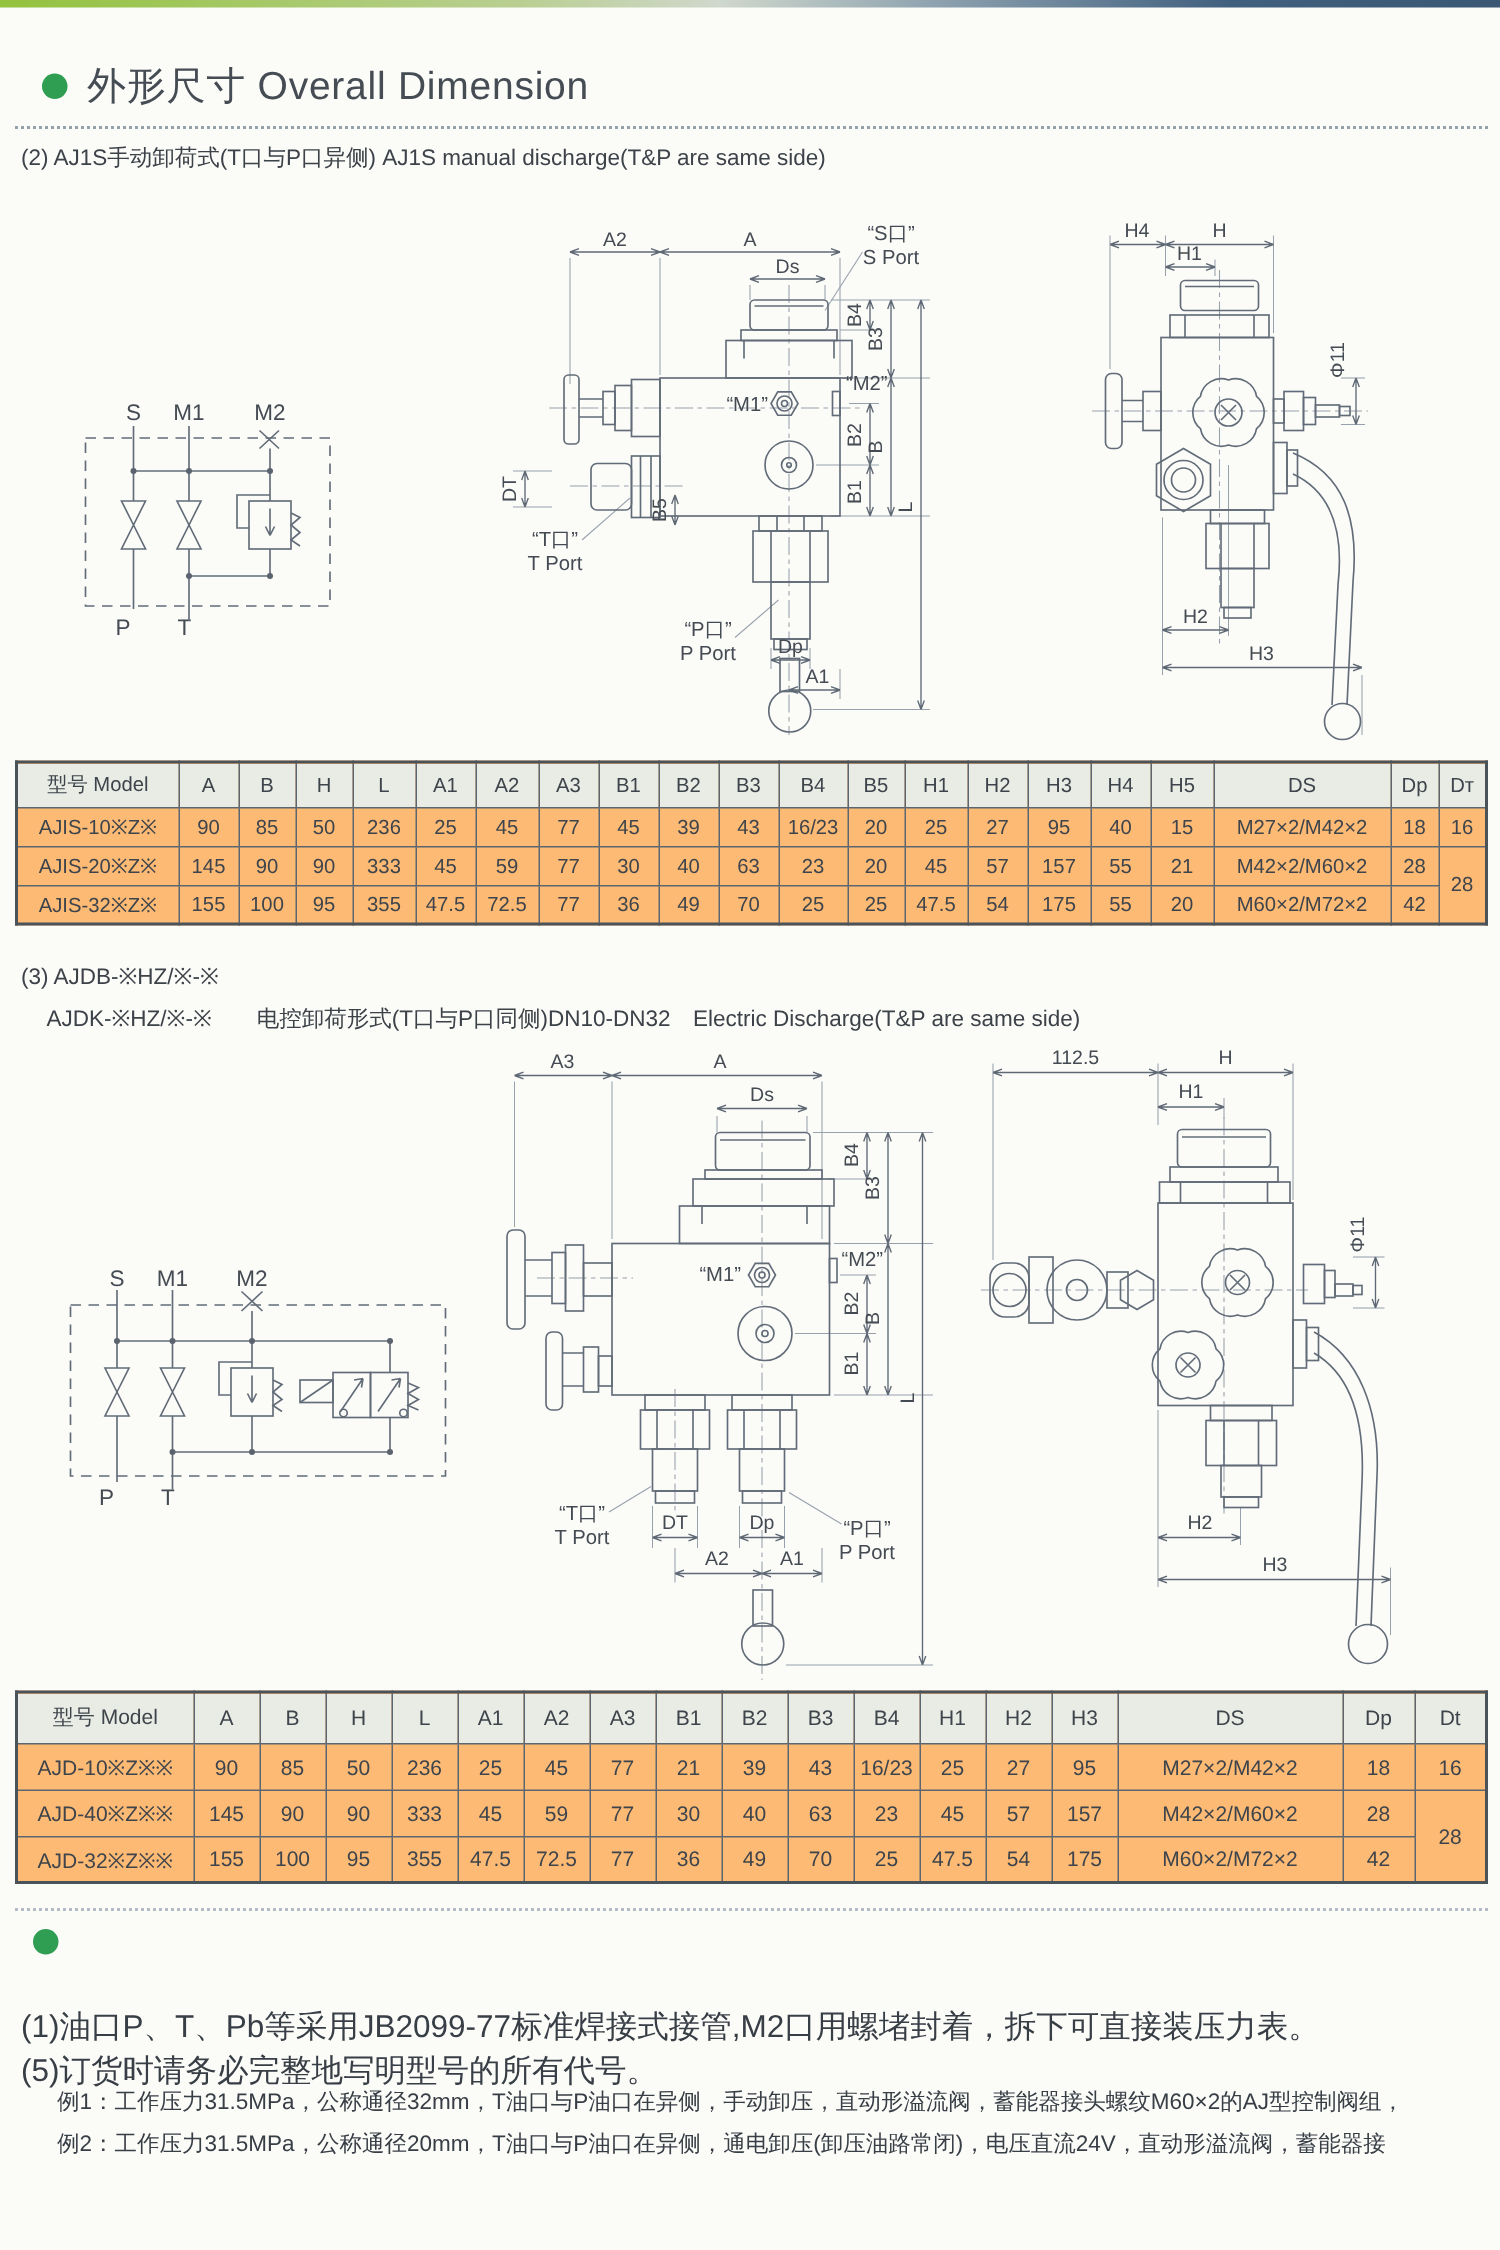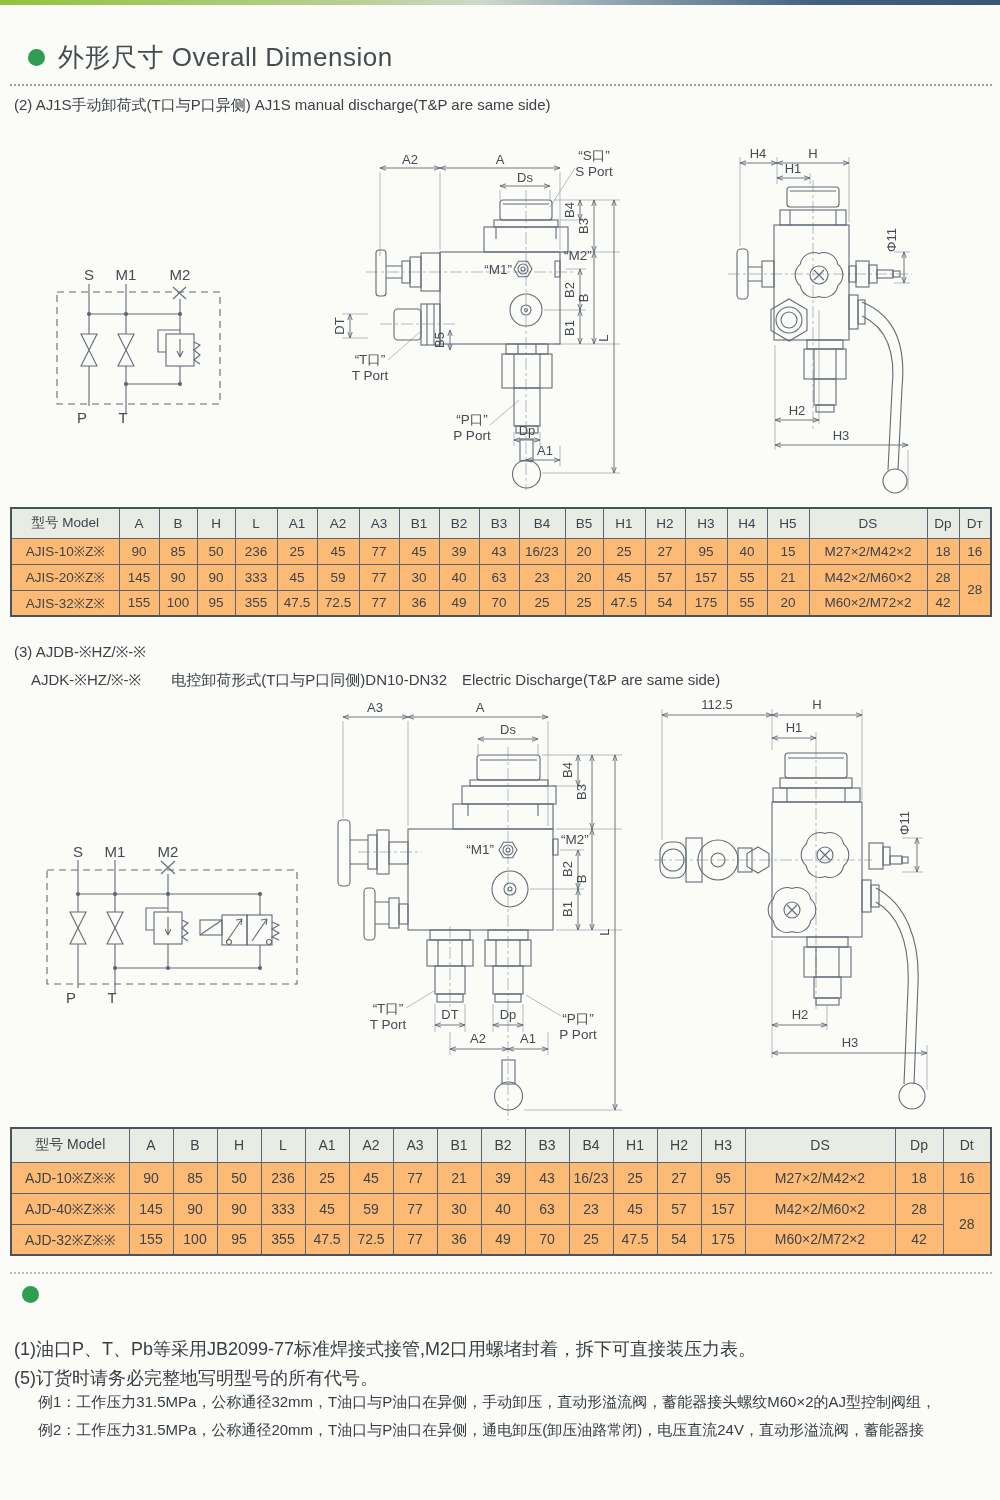--- a/index.html
+++ b/index.html
@@ -13,21 +13,21 @@
   .gdot{width:17px;height:17px;border-radius:50%;background:#2f9e52}
   .heading .t{font-size:26px;color:#454c54;letter-spacing:.5px}
   .rule{position:absolute;left:10px;width:982px;height:0;border-top:2px dotted #95a1ad}
   #rule1{top:84px}
   #rule2{top:1272px;border-top-color:#b3bcc5}
   .subline{position:absolute;font-size:15px;color:#3c4248}
   #sub2{left:14px;top:96px}
   #sub3{left:14px;top:638px;line-height:28px}
   #sub3 .ind{padding-left:17px}
   #sub3 .gap{display:inline-block;width:30px}
-  .note{position:absolute;left:14px;font-size:18px;color:#383e45}
+  .note{position:absolute;left:14px;font-size:21px;color:#383e45}
   #note1{top:1337px}
   #note2{top:1366px}
   .ex{position:absolute;left:20px;top:1388px;font-size:15px;line-height:27.5px;color:#383e45}
   .ex div.ind{padding-left:18px}
   table.dimtable{position:absolute;border-collapse:collapse;table-layout:fixed;background:#fdba74;border:2px solid #4a525a}
   table.dimtable th,table.dimtable td{border:1px solid #5c6670;text-align:center;vertical-align:middle;color:#3e444b;white-space:nowrap;overflow:hidden}
   table.dimtable th{background:#e9ece5;font-weight:normal}
   #table1{left:10px;top:507px;width:980px;font-size:13.5px}
   #table1 th{height:30px}
   #table1 td{height:26px}

